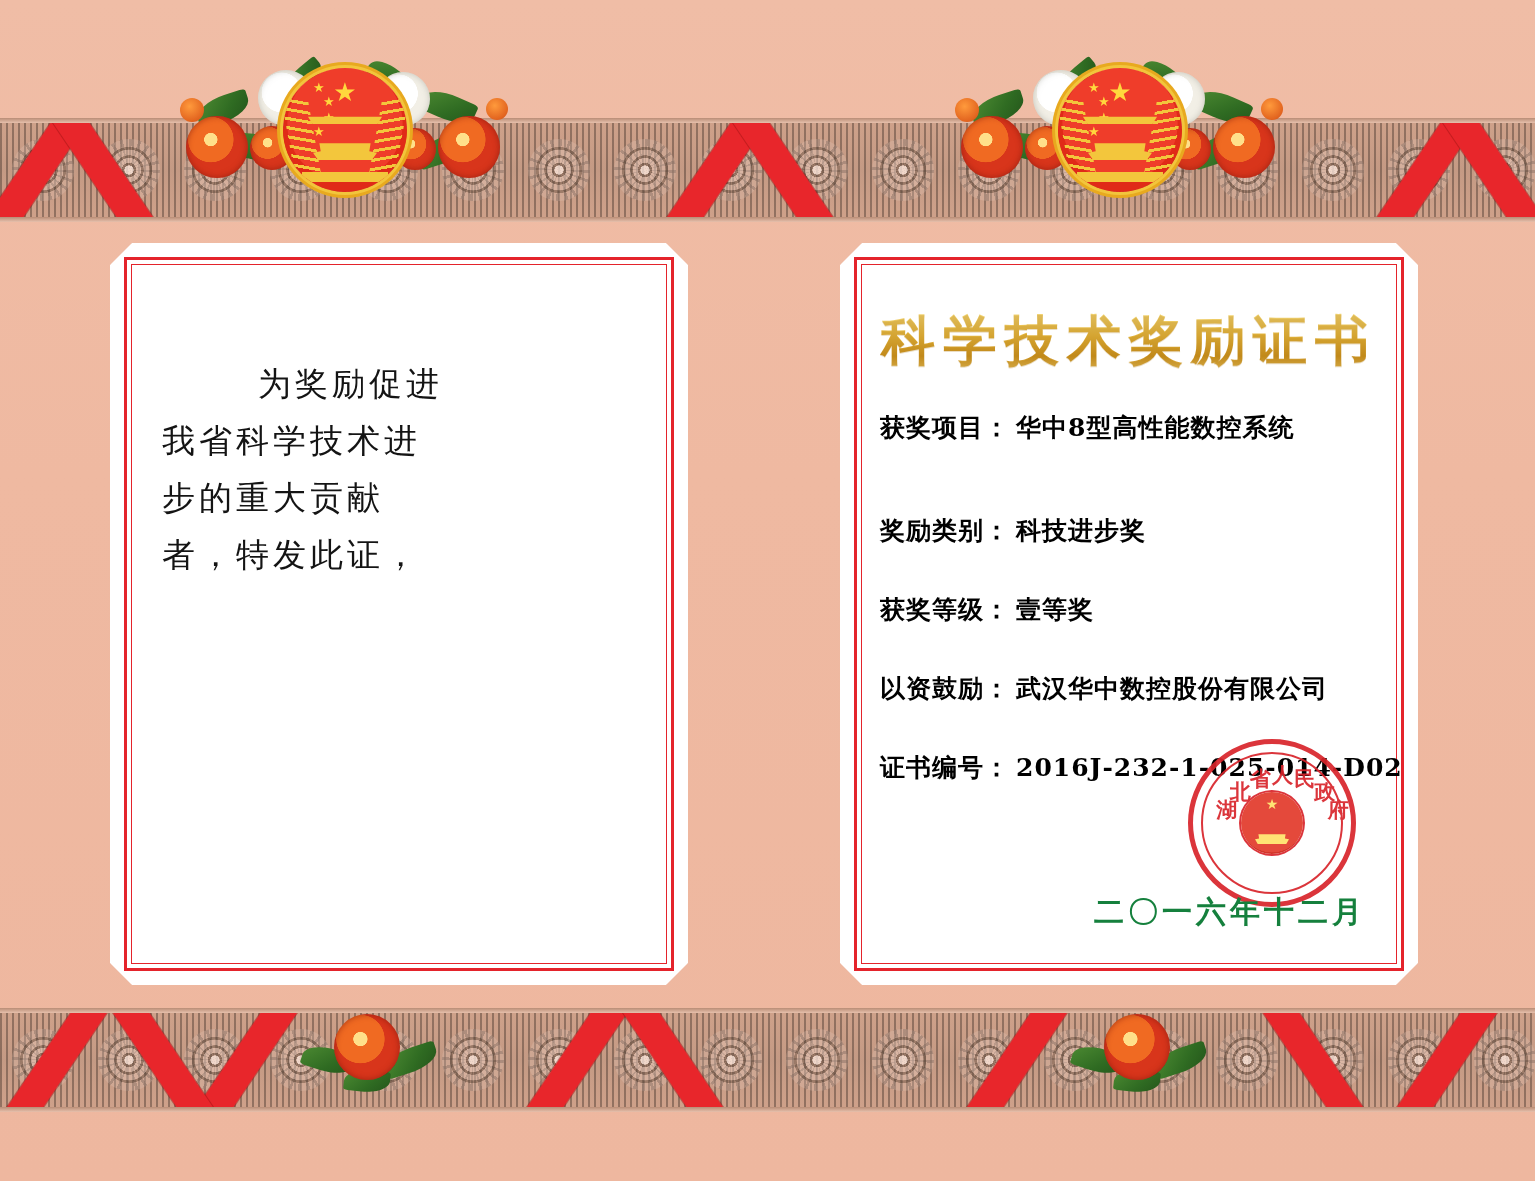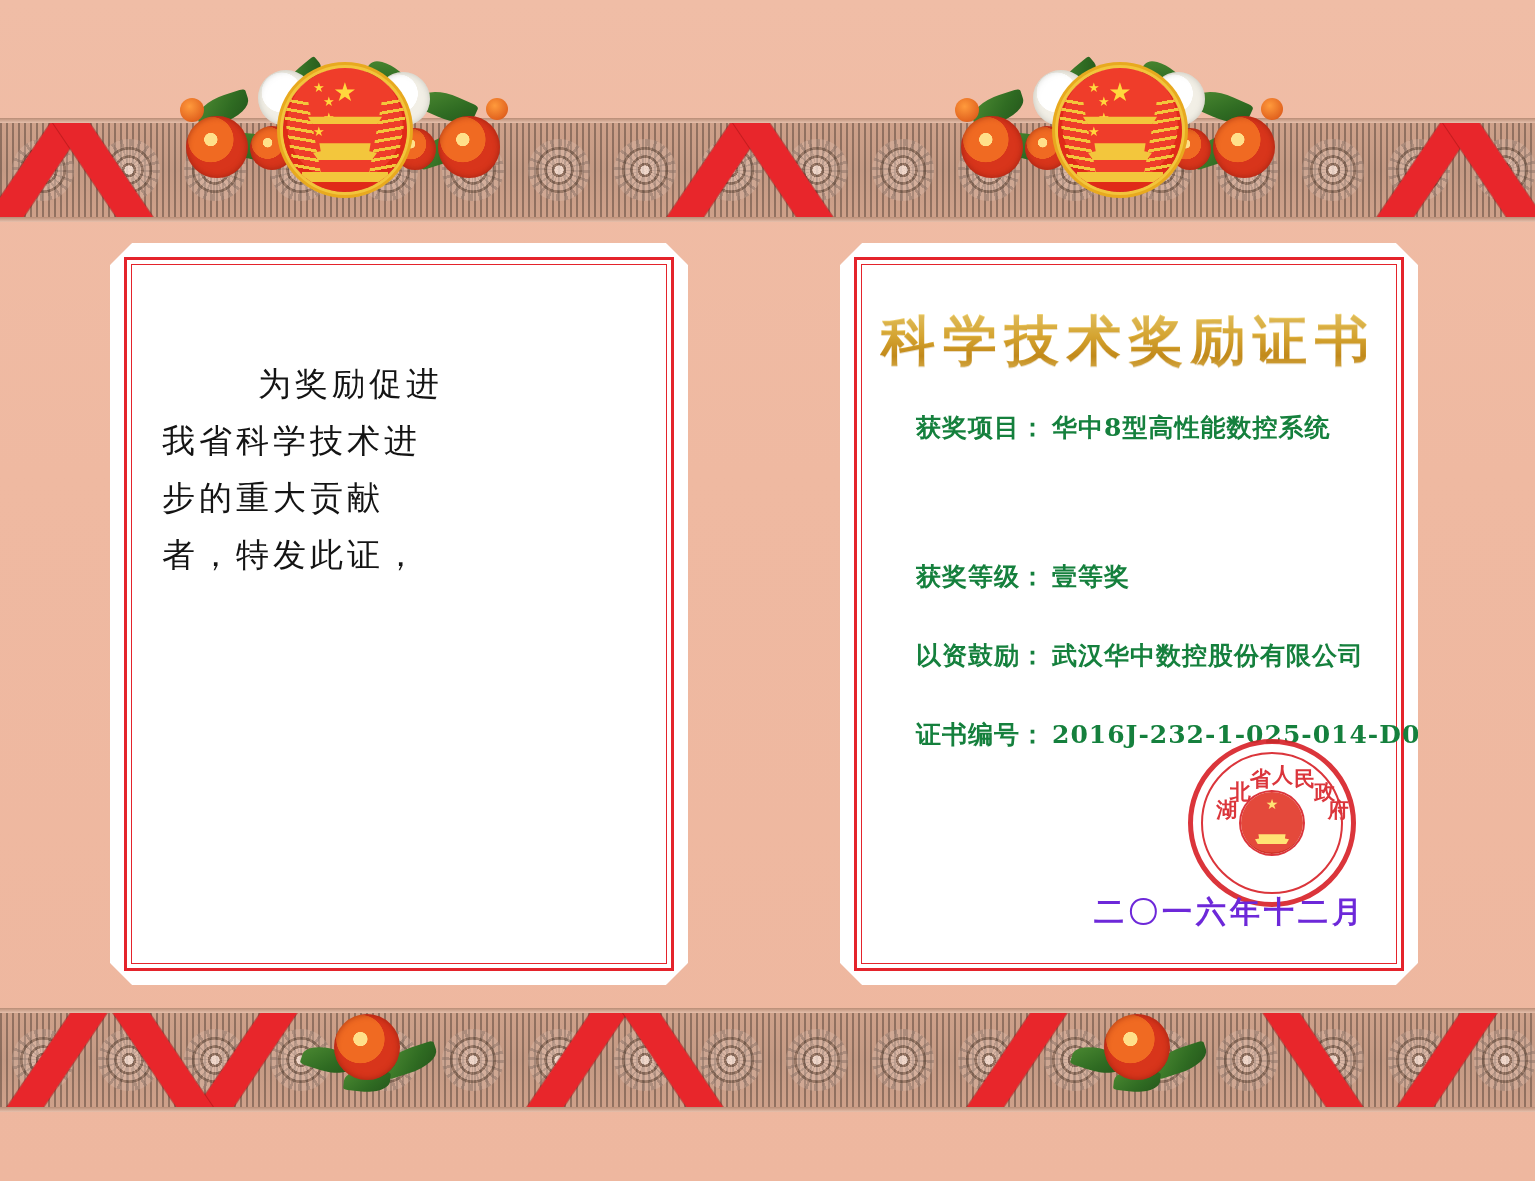--- a/index.html
+++ b/index.html
@@ -293,22 +293,21 @@
     background-clip: text;
     color: transparent;
     text-shadow: 0 1px 0 rgba(170,120,20,0.25);
   }
   .fields {
     position: absolute;
     left: 40px;
     top: 168px;
     right: 30px;
     font-family: "DejaVu Serif", "Liberation Serif", serif;
-    color: #15803d;
-    margin-left: 36px;
+    color: #000000;
   }
   .field-row {
     display: flex;
     align-items: baseline;
     font-size: 25px;
     font-weight: 700;
     letter-spacing: 1px;
   }
   .field-row .lbl { white-space: nowrap; }
   .field-row .val { margin-left: 6px; white-space: nowrap; }
@@ -377,21 +376,21 @@
     transform-origin: 50% 50%;
   }
   .date-line {
     position: absolute;
     right: 52px;
     bottom: 52px;
     font-family: "DejaVu Serif", "Liberation Serif", serif;
     font-size: 30px;
     font-weight: 700;
     letter-spacing: 4px;
-    color: #6d28d9;
+    color: #15803d;
   }
 </style>
 </head>
 <body>
 
 <div class="certificate">
 
   <div class="border-band top">
     <div class="band-base"></div>
     <div class="band-medallions">
@@ -507,20 +506,24 @@
     <div class="inner-frame"></div>
 
     <div class="cert-title">科学技术奖励证书</div>
 
     <div class="fields">
       <div class="field-row">
         <span class="lbl">获奖项目：</span>
         <span class="val">华中8型高性能数控系统</span>
       </div>
       <div class="gap-lg"></div>
+      <div class="field-row">
+        <span class="lbl">奖励类别：</span>
+        <span class="val">科技进步奖</span>
+      </div>
       <div class="gap-md"></div>
       <div class="field-row">
         <span class="lbl">获奖等级：</span>
         <span class="val">壹等奖</span>
       </div>
       <div class="gap-md"></div>
       <div class="field-row">
         <span class="lbl">以资鼓励：</span>
         <span class="val">武汉华中数控股份有限公司</span>
       </div>

